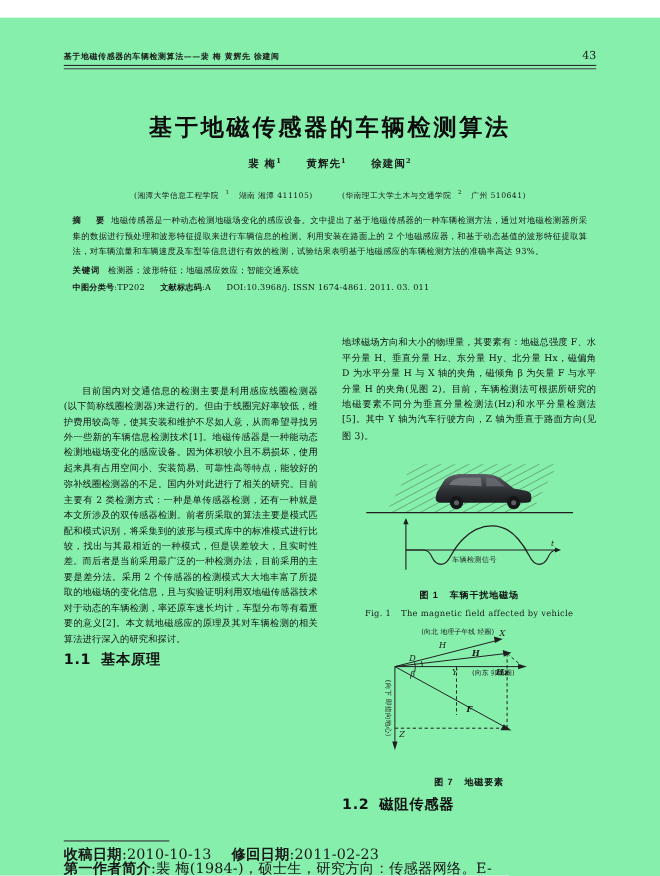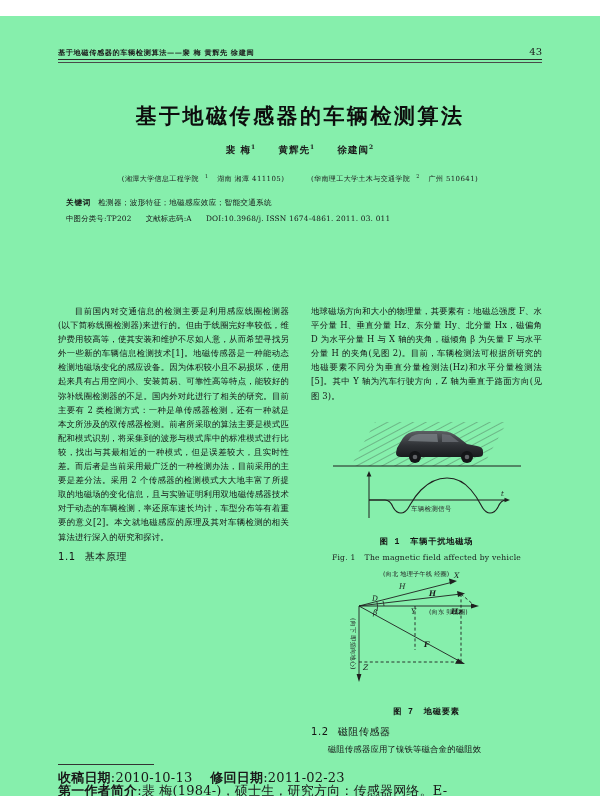--- a/index.html
+++ b/index.html
@@ -121,65 +121,65 @@
     color: #171717;
   }
   .kwlabel { font-weight: bold; margin-right: 7px; letter-spacing: 0.8px; }
   .clsline {
     margin-top: 2px;
     font-size: 7.4px;
     line-height: 13px;
     letter-spacing: 0.2px;
     color: #171717;
   }
-  .clsline b { font-weight: normal; }
+  .clsline b { font-weight: bold; }
   .clsline .gap { display: inline-block; width: 14px; }
 
   
   .col {
     position: absolute;
     top: 288px;
     width: 231px;
     font-size: 8.4px;
     line-height: 14.1px;
     letter-spacing: 0.15px;
     text-align: justify;
     color: #131313;
   }
-  .col-left  { left: 58px; }
+  .col-left  { left: 58px; margin-top: 44px; }
   .col-right { left: 311px; }
   .col p { margin: 0; text-indent: 16.8px; }
   .col p.noind { text-indent: 0; }
 
   .h1 {
     font-size: 12.5px;
     font-weight: bold;
     margin: 9px 0 5px 0;
     letter-spacing: 1.5px;
     font-family: "DejaVu Sans", "Liberation Sans", sans-serif;
   }
   .h1 .num { margin-right: 11px; font-weight: bold; }
   .h2 {
-    font-size: 10px;
-    font-weight: normal;
+    font-size: 13px;
+    font-weight: bold;
     margin: 6px 0 3px 0;
     letter-spacing: 0.6px;
     font-family: "DejaVu Sans", "Liberation Sans", sans-serif;
   }
   .h2 .num { margin-right: 9px; }
 
   
   .figure { margin: 5px 0 2px 0; }
   .fig-cap-cn {
     text-align: center;
     font-size: 8.2px;
     font-weight: bold;
     letter-spacing: 0.8px;
     margin-top: 3px;
-    font-family: Liberation Mono, monospace;
+    font-family: Liberation Sans, sans-serif;
   }
   .fig-cap-cn .gap { display: inline-block; width: 10px; }
   .fig-cap-en {
     text-align: center;
     font-size: 7.6px;
     letter-spacing: 0.25px;
     margin-top: 2px;
     color: #1a1a1a;
   }
   .fig-cap-en .gap { display: inline-block; width: 9px; }
@@ -224,20 +224,23 @@
     <span class="author"><span>黄辉先</span><sup>1</sup></span>
     <span class="author"><span>徐建闽</span><sup>2</sup></span>
   </div>
 
   <div class="affil">
     <span><span>(湘潭大学信息工程学院</span><sup>1</sup><span>  湖南 湘潭  411105)</span></span>
     <span><span>(华南理工大学土木与交通学院</span><sup>2</sup><span>  广州  510641)</span></span>
   </div>
 
   <div class="absblock">
+    <div class="absline">
+      <span class="abslabel">摘　要</span><span>地磁传感器是一种动态检测地磁场变化的感应设备。文中提出了基于地磁传感器的一种车辆检测方法，通过对地磁检测器所采集的数据进行预处理和波形特征提取来进行车辆信息的检测。利用安装在路面上的 2 个地磁感应器，和基于动态基值的波形特征提取算法，对车辆流量和车辆速度及车型等信息进行有效的检测，试验结果表明基于地磁感应的车辆检测方法的准确率高达 93%。</span>
+    </div>
     <div class="kwline">
       <span class="kwlabel">关键词</span><span>检测器；波形特征；地磁感应效应；智能交通系统</span>
     </div>
     <div class="clsline">
       <b>中图分类号</b>:<span>TP202</span><span class="gap"></span><b>文献标志码</b>:<span>A</span><span class="gap"></span><span>DOI:10.3968/j. ISSN 1674-4861. 2011. 03. 011</span>
     </div>
   </div>
 
   <div class="col col-left">
     <p>目前国内对交通信息的检测主要是利用感应线圈检测器(以下简称线圈检测器)来进行的。但由于线圈完好率较低，维护费用较高等，使其安装和维护不尽如人意，从而希望寻找另外一些新的车辆信息检测技术[1]。地磁传感器是一种能动态检测地磁场变化的感应设备。因为体积较小且不易损坏，使用起来具有占用空间小、安装简易、可靠性高等特点，能较好的弥补线圈检测器的不足。国内外对此进行了相关的研究。目前主要有 2 类检测方式：一种是单传感器检测，还有一种就是本文所涉及的双传感器检测。前者所采取的算法主要是模式匹配和模式识别，将采集到的波形与模式库中的标准模式进行比较，找出与其最相近的一种模式，但是误差较大，且实时性差。而后者是当前采用最广泛的一种检测办法，目前采用的主要是差分法。采用 2 个传感器的检测模式大大地丰富了所提取的地磁场的变化信息，且与实验证明利用双地磁传感器技术对于动态的车辆检测，率还原车速长均计，车型分布等有着重要的意义[2]。本文就地磁感应的原理及其对车辆检测的相关算法进行深入的研究和探讨。</p>
@@ -352,21 +355,20 @@
         </svg>
       </div>
       <div class="fig-cap-cn">
         <span>图 7</span><span class="gap"></span><span>地磁要素</span>
       </div>
     </div>
 
     <div class="h2">
       <span class="num">1.2</span><span>磁阻传感器</span>
     </div>
-    <p>磁阻传感器应用了镍铁等磁合金的磁阻效</p>
   </div>
 
   <div class="foot-rule"></div>
   <div class="footer">
     <div>
       <b>收稿日期</b>:<span>2010-10-13</span><span class="gap"></span><b>修回日期</b>:<span>2011-02-23</span>
     </div>
     <div>
       <b>第一作者简介</b>:<span>裴  梅(1984-)，硕士生，研究方向：传感器网络。E-mail:may.ming@163.com</span>
     </div>

